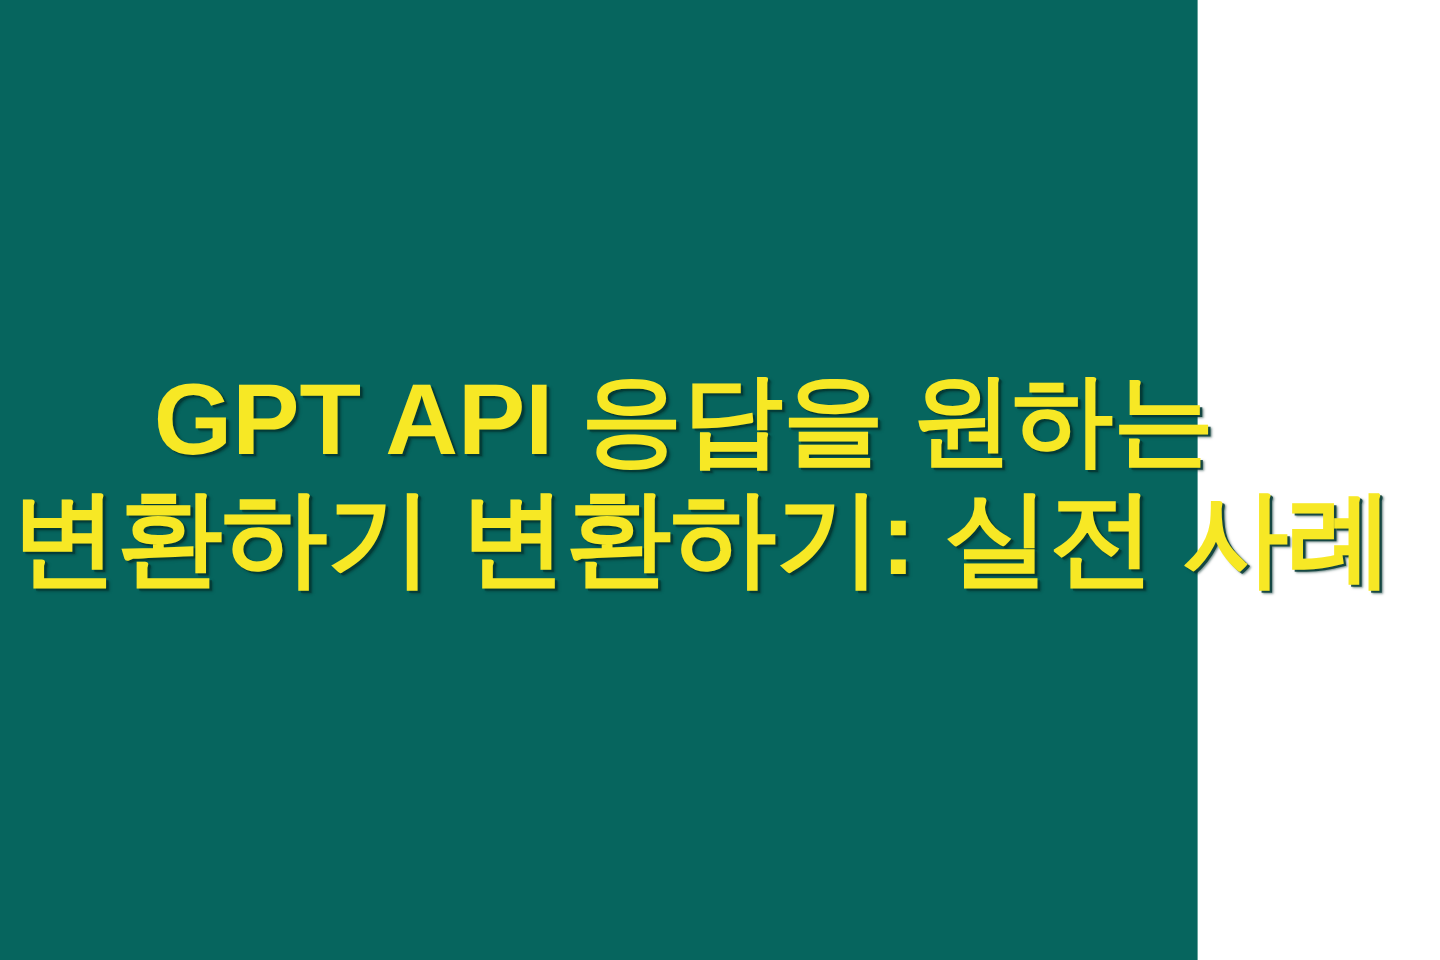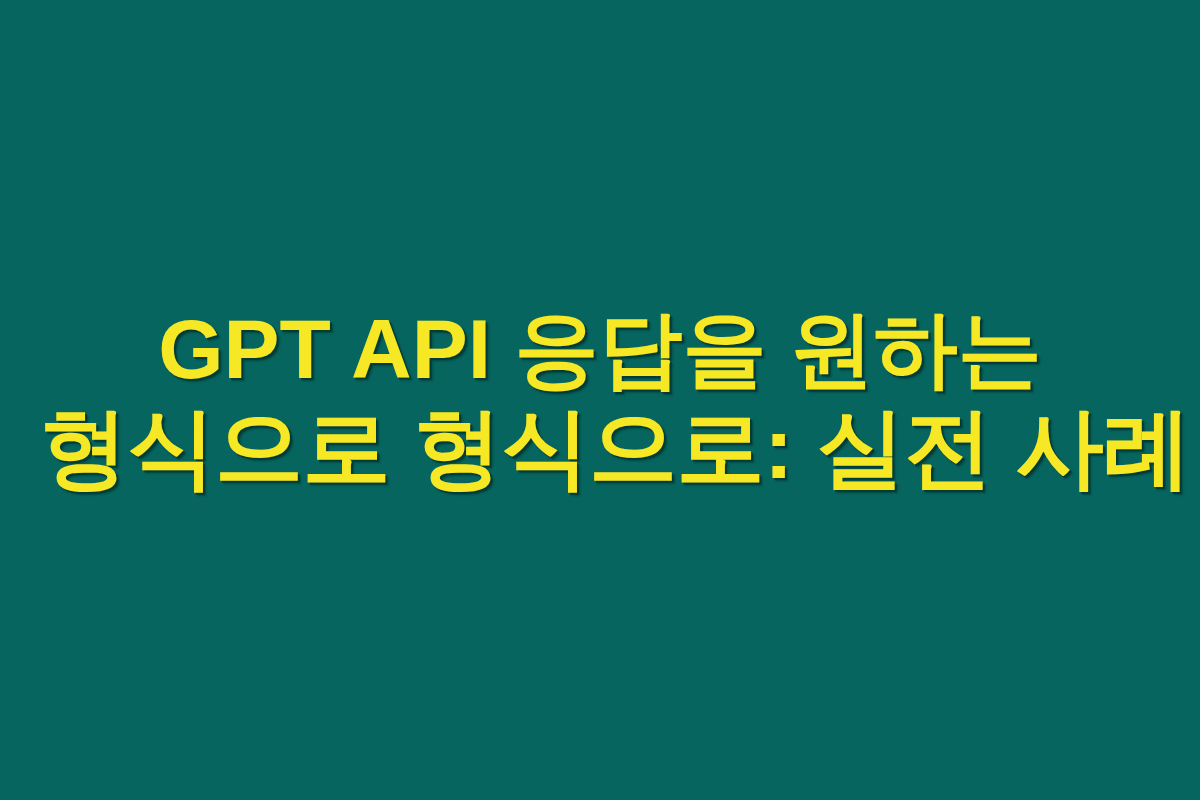--- a/index.html
+++ b/index.html
@@ -10,26 +10,26 @@
 
   body {
     width: 1200px;
     height: 800px;
     overflow: hidden;
     font-family: "Liberation Sans", "DejaVu Sans", sans-serif;
   }
 
   #title-card {
     position: relative;
-    width: 1200px;
+    width: 998px;
     height: 800px;
     box-sizing: border-box;
     display: flex;
     align-items: center;
-    justify-content: center;
+    justify-content: flex-start;
     background: #06655E;
   }
 
   #title-block {
     width: 1140px;
     text-align: center;
     padding: 0 10px;
     box-sizing: border-box;
   }
 
@@ -60,17 +60,17 @@
 </style>
 </head>
 <body>
 
 <div id="title-card" style="background: rgb(6, 101, 94);">
 
   <div id="title-block">
 
     <span class="title-line title-line--primary" style="color: rgb(247, 232, 37);">GPT API 응답을 원하는</span>
 
-    <span class="title-line title-line--secondary" style="color: rgb(247, 232, 37);">형식으로 형식으로: 실전 사례</span>
+    <span class="title-line title-line--secondary" style="color: rgb(247, 232, 37);">변환하기 변환하기: 실전 사례</span>
 
   </div>
 
 </div>
 
 </body></html>

